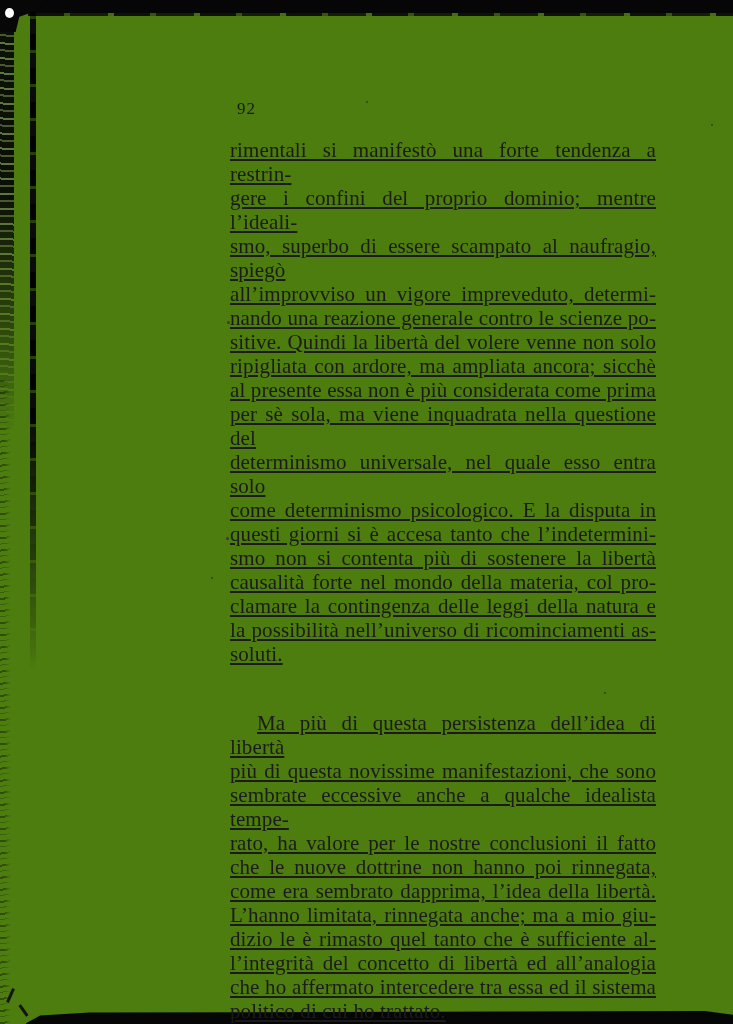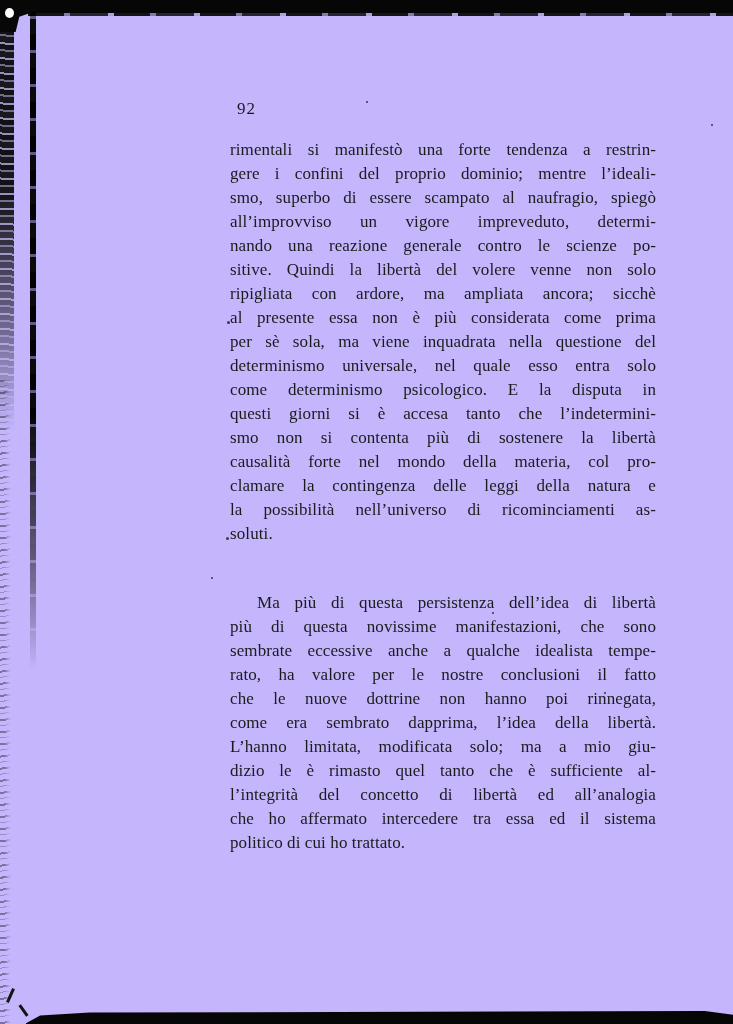--- a/index.html
+++ b/index.html
@@ -7,21 +7,21 @@
     padding: 0;
     width: 733px;
     height: 1024px;
     overflow: hidden;
     background: #ffffff;
   }
   #scan-page {
     position: relative;
     width: 733px;
     height: 1024px;
-    background: #c4b5fd;
+    background: #4d7c0f;
     font-family: "Liberation Serif", "DejaVu Serif", serif;
     color: #1b1b1b;
   }
 
   
   .edge-top {
     position: absolute; top: 0; left: 0;
     width: 733px; height: 13px;
     background: #060606;
   }
@@ -82,22 +82,23 @@
     position: absolute; background: #3a3a3a; border-radius: 50%;
   }
 
   
   .page-number {
     position: absolute; left: 237px; top: 99px;
     font-size: 17px; letter-spacing: 1px; color: #1b1b1b;
   }
   .text-block {
     position: absolute; left: 230px; top: 138px; width: 426px;
-    font-size: 17px; line-height: 24px;
+    font-size: 21px; line-height: 24px;
     letter-spacing: 0.1px;
+    text-decoration: underline;
   }
   .paragraph + .paragraph { margin-top: 45px; }
   .line {
     text-align: justify;
     text-align-last: justify;
     white-space: normal;
   }
   .line.last { text-align-last: left; }
   .line.indent { text-indent: 27px; }
 </style>
@@ -144,21 +145,21 @@
         <div class="line">la possibilità nell’universo di ricominciamenti as-</div>
         <div class="line last">soluti.</div>
       </div>
       <div class="paragraph">
         <div class="line indent">Ma più di questa persistenza dell’idea di libertà</div>
         <div class="line">più di questa novissime manifestazioni, che sono</div>
         <div class="line">sembrate eccessive anche a qualche idealista tempe-</div>
         <div class="line">rato, ha valore per le nostre conclusioni il fatto</div>
         <div class="line">che le nuove dottrine non hanno poi rinnegata,</div>
         <div class="line">come era sembrato dapprima, l’idea della libertà.</div>
-        <div class="line">L’hanno limitata, modificata solo; ma a mio giu-</div>
+        <div class="line">L’hanno limitata, rinnegata anche; ma a mio giu-</div>
         <div class="line">dizio le è rimasto quel tanto che è sufficiente al-</div>
         <div class="line">l’integrità del concetto di libertà ed all’analogia</div>
         <div class="line">che ho affermato intercedere tra essa ed il sistema</div>
         <div class="line last">politico di cui ho trattato.</div>
       </div>
     </div>
 
 </div>
 
 </body></html>

